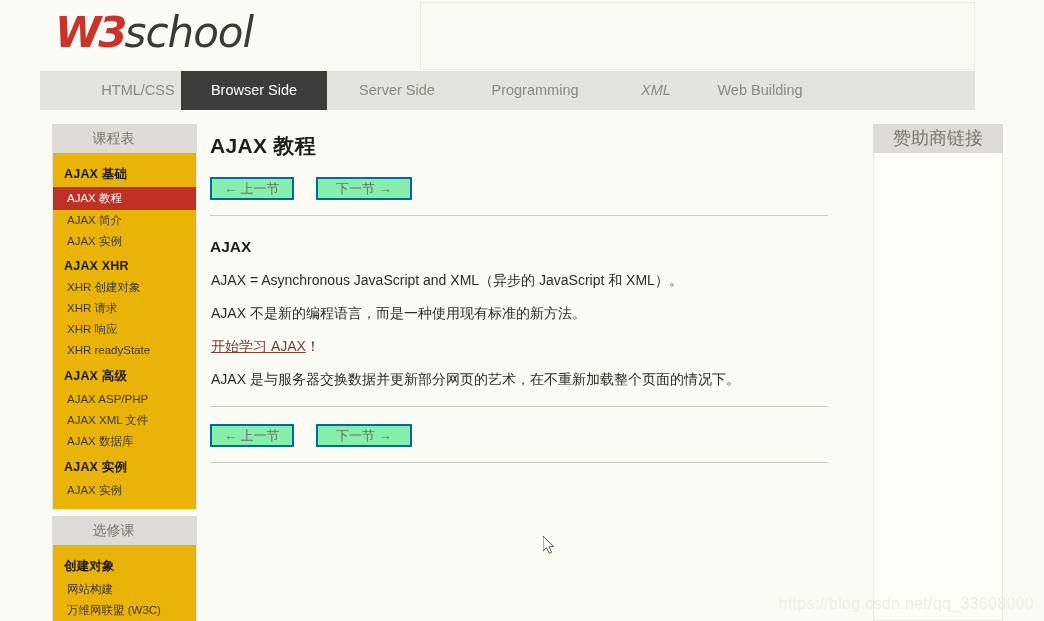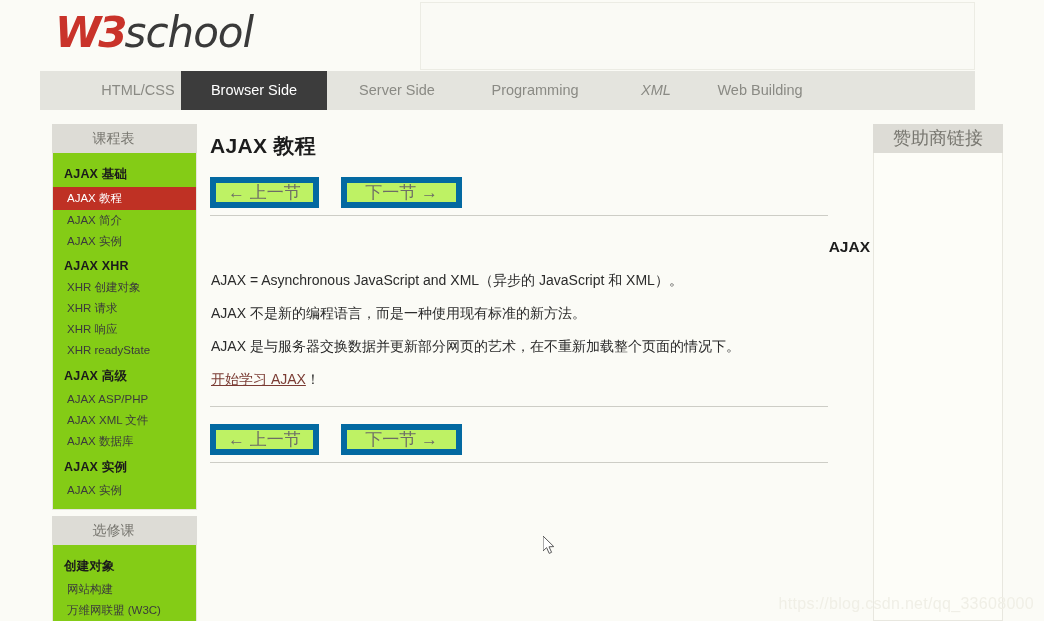--- a/index.html
+++ b/index.html
@@ -92,21 +92,21 @@
   .panel-head {
     height: 29px;
     line-height: 29px;
     background: #dddcd6;
     color: #77766f;
     font-size: 14px;
     text-align: center;
     padding-right: 22px;
   }
   .panel-body {
-    background: #84cc16;
+    background: #eab308;
     border: 1px solid #e6e5dd;
     border-top: none;
     padding: 6px 0 8px 0;
   }
   .sec-title {
     font-size: 12.5px;
     font-weight: bold;
     color: #1b1b1b;
     padding: 7px 0 4px 11px;
     letter-spacing: 0.2px;
@@ -137,42 +137,41 @@
     font-weight: bold;
     color: #1c1c1c;
     letter-spacing: 0.3px;
   }
   .btnrow {
     margin-top: 17px;
     height: 20px;
   }
   .navbtn {
     display: inline-block;
-    border: 6px solid #0369a1;
-    background: #bef264;
+    border: 2px solid #0369a1;
+    background: #86efac;
     color: #6d6d66;
-    font-size: 17px;
+    font-size: 13px;
     padding: 3px 12px;
     line-height: 13px;
     vertical-align: top;
     cursor: pointer;
   }
   .navbtn.next { margin-left: 18px; padding: 3px 18px; }
   .rule {
     border: none;
     border-top: 1px solid #cdcdc6;
     margin: 18px 0 0 0;
     width: 618px;
   }
   .main h2 {
     margin: 22px 0 0 0;
     font-size: 15.5px;
     font-weight: bold;
     color: #1c1c1c;
-    text-align: right;
   }
   .main p {
     margin: 16px 0 0 1px;
     font-size: 14px;
     color: #2b2b2b;
     line-height: 17px;
   }
   .lead-link {
     color: #7a3b33;
     text-decoration: underline;
@@ -276,25 +275,25 @@
         <span class="navbtn prev">← 上一节</span>
         <span class="navbtn next">下一节 →</span>
       </div>
 
       <hr class="rule">
 
       <h2>AJAX</h2>
 
       <p>AJAX = Asynchronous JavaScript and XML（异步的 JavaScript 和 XML）。</p>
       <p>AJAX 不是新的编程语言，而是一种使用现有标准的新方法。</p>
-      <p>AJAX 是与服务器交换数据并更新部分网页的艺术，在不重新加载整个页面的情况下。</p>
-
       <p>
         <span class="lead-link">开始学习 AJAX</span><span>！</span>
       </p>
+
+      <p>AJAX 是与服务器交换数据并更新部分网页的艺术，在不重新加载整个页面的情况下。</p>
 
       <hr class="rule">
 
       <div class="btnrow">
         <span class="navbtn prev">← 上一节</span>
         <span class="navbtn next">下一节 →</span>
       </div>
 
       <hr class="rule">
     </div>

